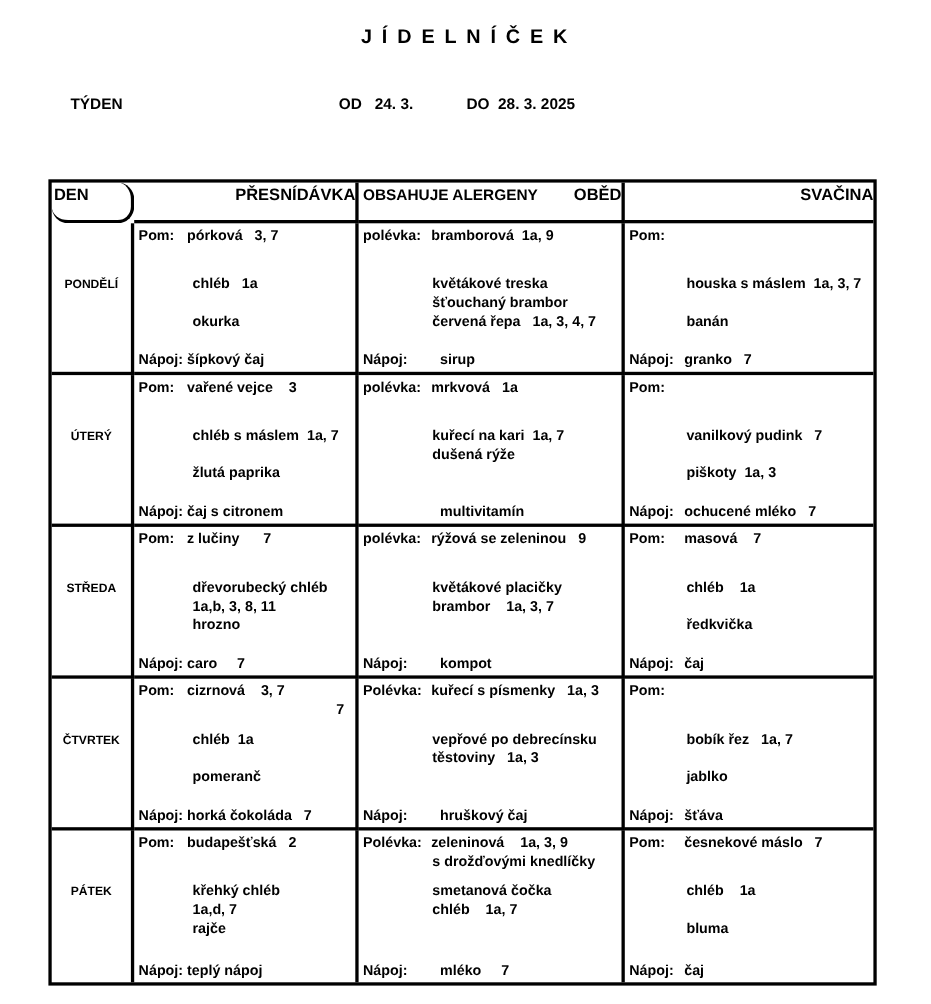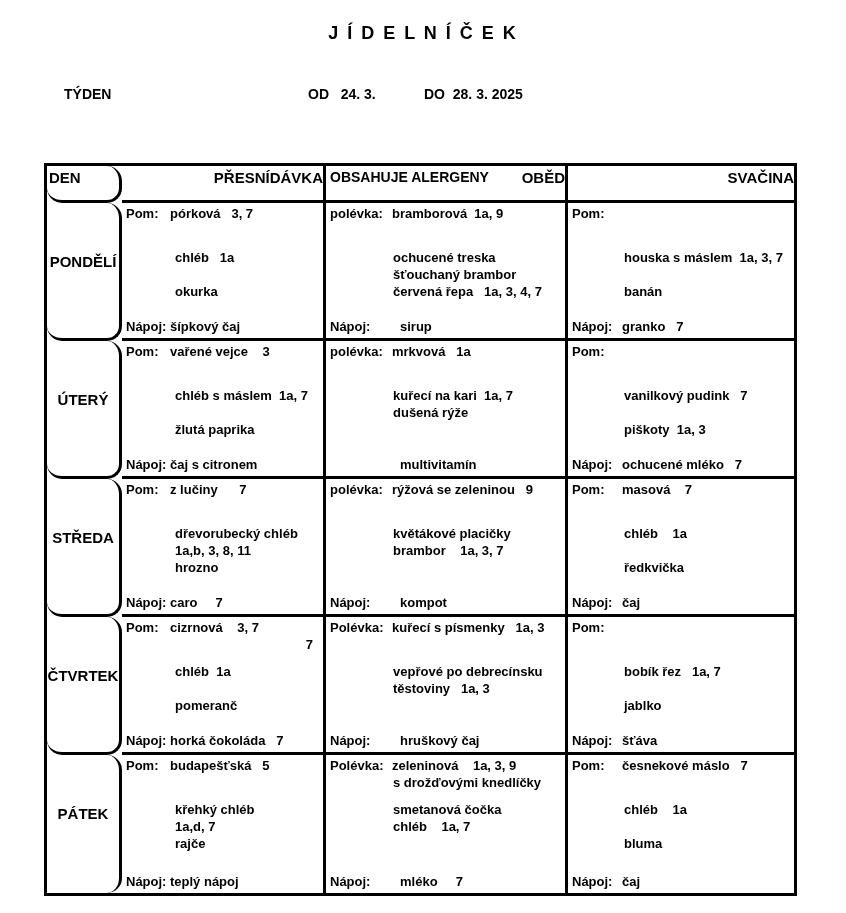--- a/index.html
+++ b/index.html
@@ -41,24 +41,23 @@
     display: grid;
     grid-template-columns: 75px 204px 242px 226px;
     grid-template-rows: 37px repeat(5, 138px);
   }
   .cell { border-right: 3px solid #000; border-bottom: 3px solid #000; }
   .cell.last-col { border-right: none; }
   .cell.last-row { border-bottom: none; }
   .hcell { font-size: 15px; text-align: right; padding-top: 3px; }
   .hcell.den { text-align: left; padding-left: 2px; border-radius: 15px; }
   .daycell {
-    font-size: 15px;
+    font-size: 11px;
     text-align: center;
     padding-top: 50px;
-    border-radius: 15px;
   }
   .mealcell {
     position: relative;
     font-size: 13px;
     padding: 2px 4px;
   }
   .line { height: 17px; line-height: 17px; white-space: pre; display: flex; }
   .lbl { display: inline-block; min-width: var(--labelw); white-space: pre; }
   .sub-ind { padding-left: var(--indent); white-space: pre; }
   .sub-r { margin-left: auto; padding-right: 6px; white-space: pre; }
@@ -100,21 +99,21 @@
         <div class="line"></div>
         <div class="line">okurka</div>
         <div class="line"></div>
       </div>
       <div class="line drink"><span class="lbl">Nápoj:</span><span>šípkový čaj</span></div>
     </div>
     <div class="cell mealcell ob">
       <div class="line head"><span class="lbl">polévka:</span><span>bramborová  1a, 9</span></div>
       <div class="line sub"><span class="sub-ind"></span><span class="sub-r"></span></div>
       <div class="mid">
-        <div class="line">ochucené treska</div>
+        <div class="line">květákové treska</div>
         <div class="line">šťouchaný brambor</div>
         <div class="line">červená řepa   1a, 3, 4, 7</div>
         <div class="line"></div>
       </div>
       <div class="line drink"><span class="lbl">Nápoj:</span><span>sirup</span></div>
     </div>
     <div class="cell mealcell sv last-col">
       <div class="line head"><span class="lbl">Pom:</span><span></span></div>
       <div class="line sub"><span class="sub-ind"></span><span class="sub-r"></span></div>
       <div class="mid">
@@ -226,21 +225,21 @@
         <div class="line">bobík řez   1a, 7</div>
         <div class="line"></div>
         <div class="line">jablko</div>
         <div class="line"></div>
       </div>
       <div class="line drink"><span class="lbl">Nápoj:</span><span>šťáva</span></div>
     </div>
 
     <div class="cell daycell last-row">PÁTEK</div>
     <div class="cell mealcell pr last-row">
-      <div class="line head"><span class="lbl">Pom:</span><span>budapešťská   5</span></div>
+      <div class="line head"><span class="lbl">Pom:</span><span>budapešťská   2</span></div>
       <div class="line sub"><span class="sub-ind"></span><span class="sub-r"></span></div>
       <div class="mid">
         <div class="line">křehký chléb</div>
         <div class="line">1a,d, 7</div>
         <div class="line">rajče</div>
         <div class="line"></div>
       </div>
       <div class="line drink"><span class="lbl">Nápoj:</span><span>teplý nápoj</span></div>
     </div>
     <div class="cell mealcell ob last-row">

